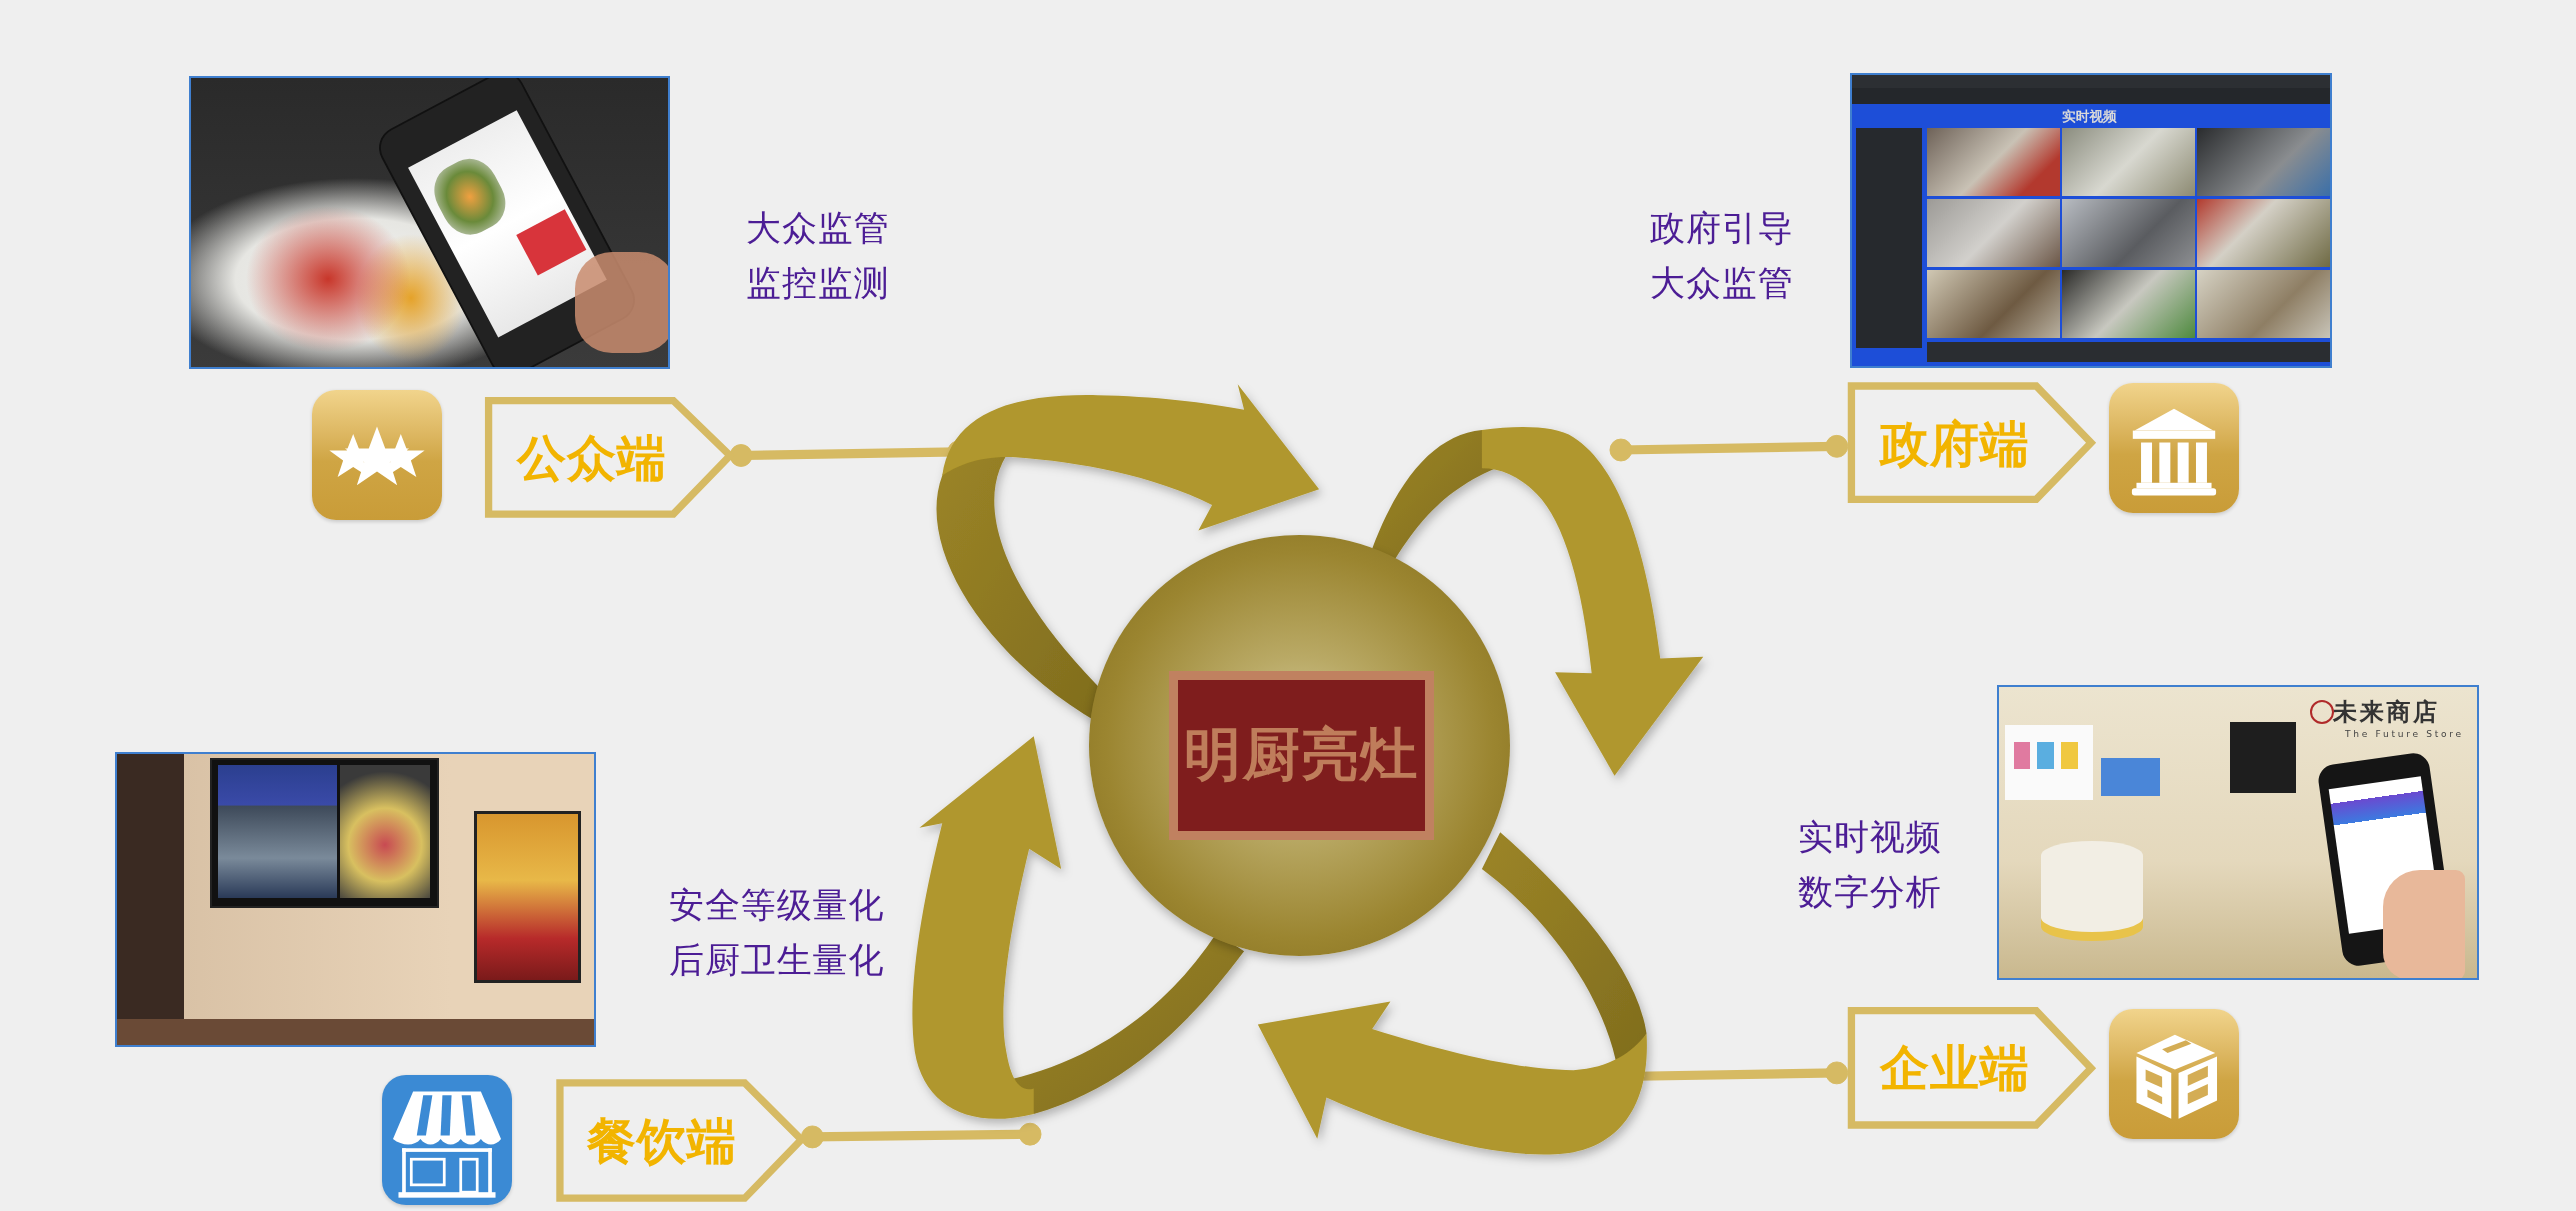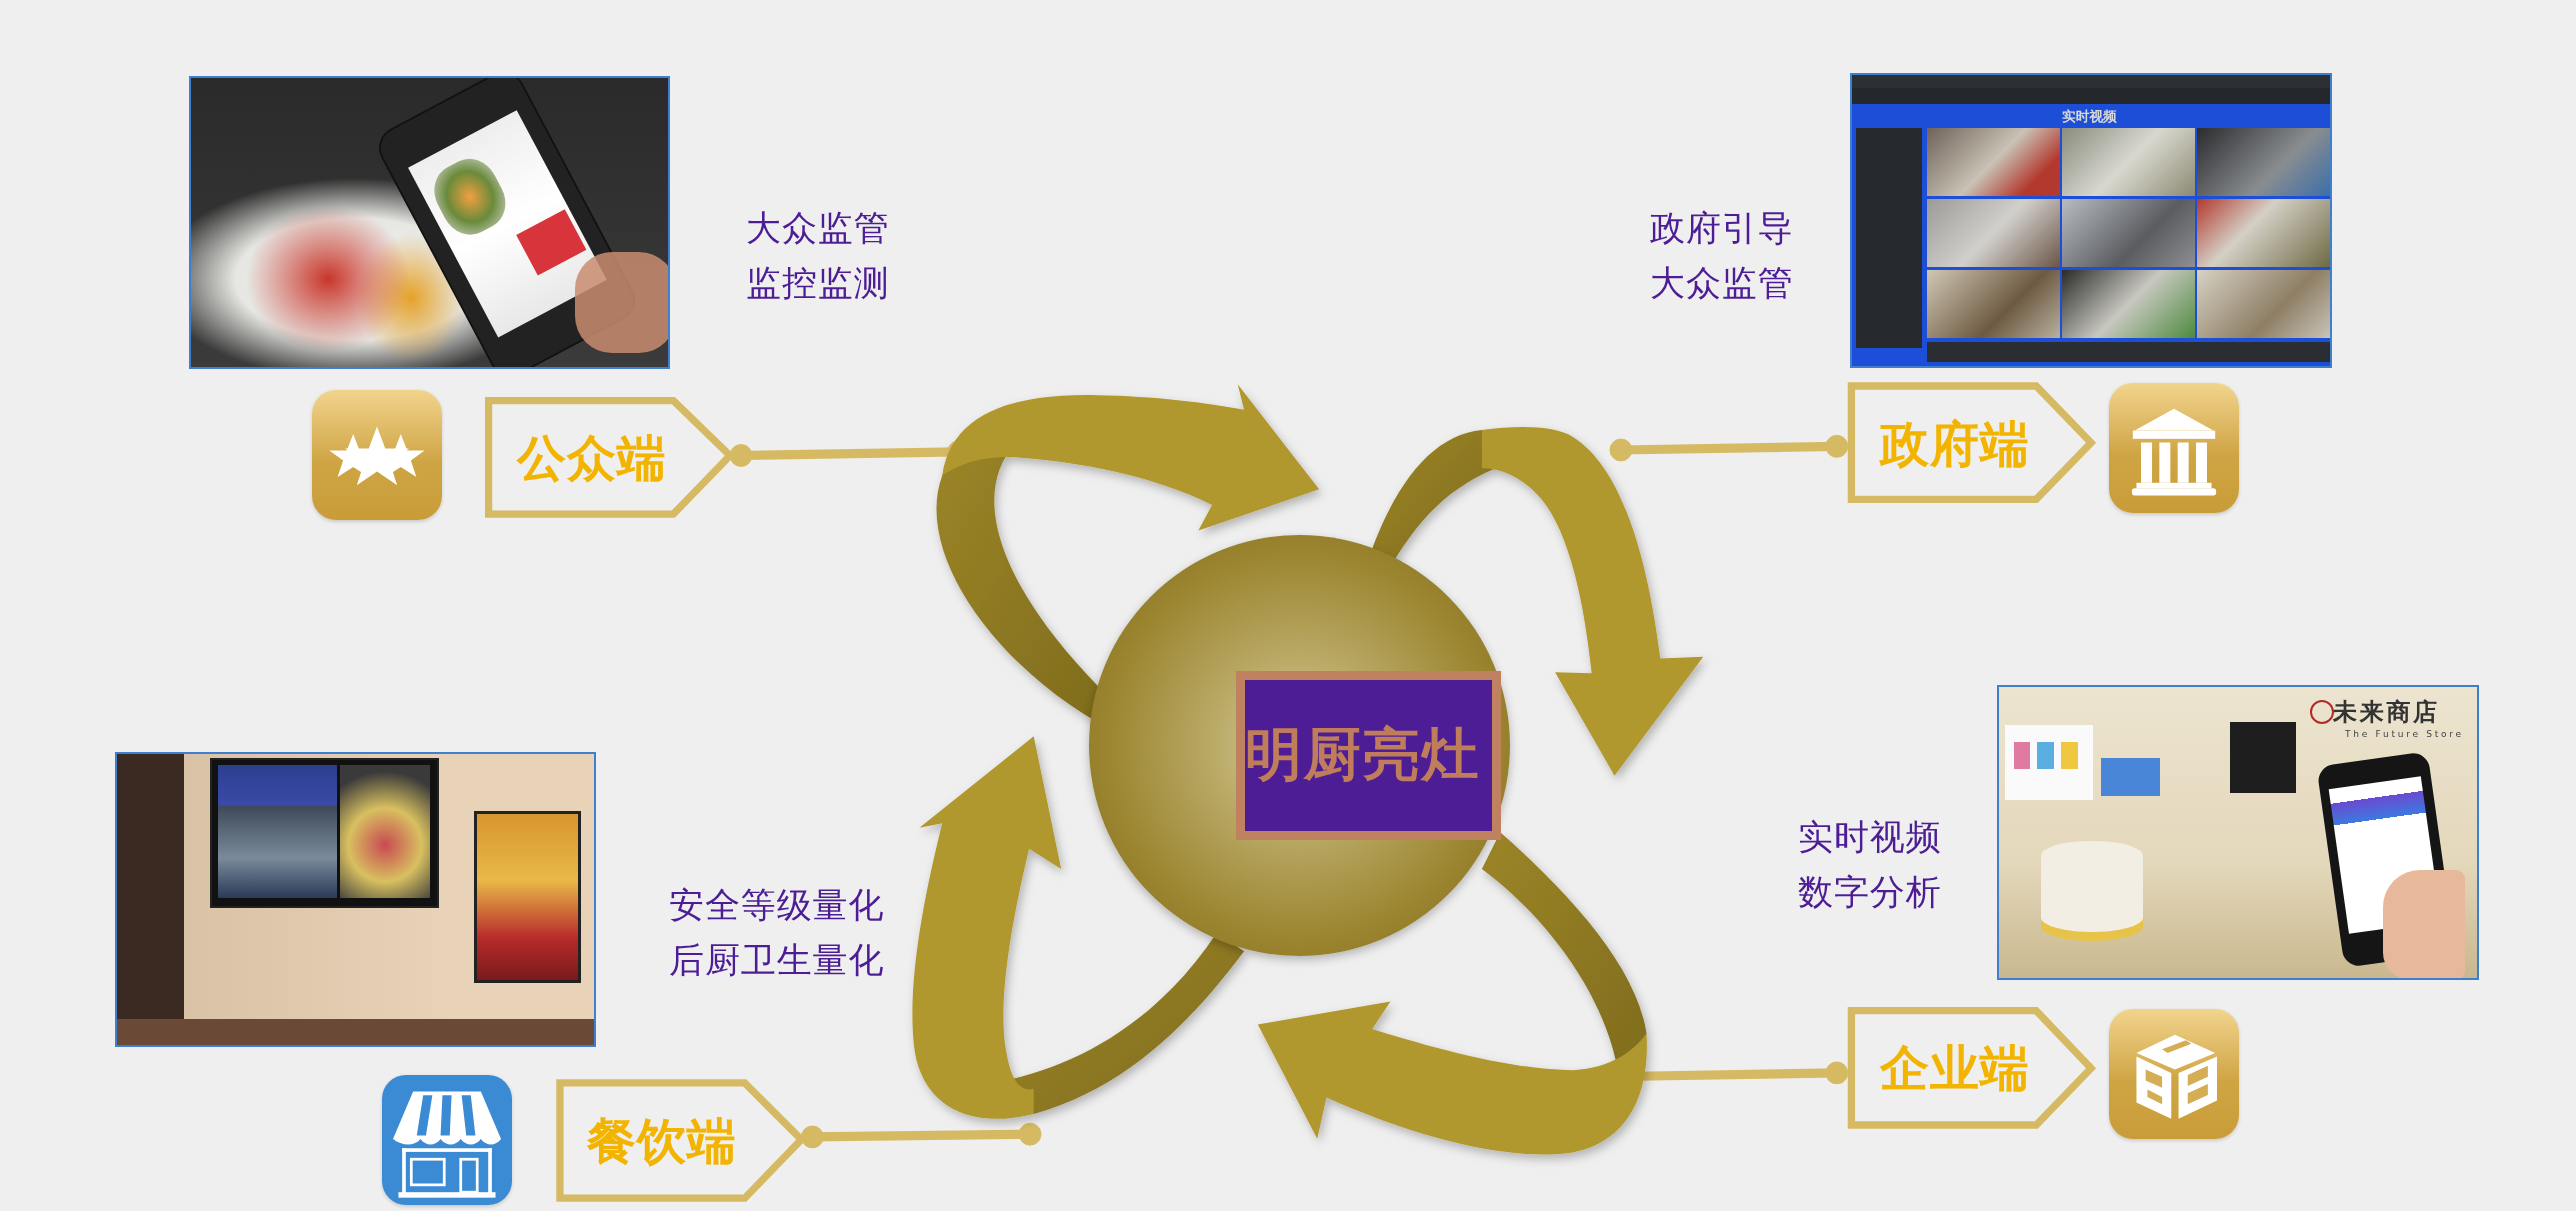--- a/index.html
+++ b/index.html
@@ -9,22 +9,22 @@
   .caption{position:absolute;color:#4c1d95;font-size:35px;line-height:55px;letter-spacing:0.9px;white-space:nowrap;margin-top:41px;}
   .caption div{height:55px;}
   .tag-label{position:absolute;color:#f2b400;font-size:49px;font-weight:bold;letter-spacing:0.9px;white-space:nowrap;}
   .icon-box{position:absolute;width:130px;height:130px;border-radius:24px;
     background:linear-gradient(#f1d48c 0%,#dcb660 35%,#cfa544 55%,#c99c38 100%);
     box-shadow:0 1.8px 3.7px rgba(0,0,0,.15);}
   .icon-box.blue{background:#3b8ad4;}
   .sphere{position:absolute;left:1089px;top:535px;width:421px;height:421px;border-radius:50%;
     background:radial-gradient(circle at 50% 50%,#d7cfa3 0%,#b9a965 30%,#9b8530 65%,#7e6817 100%);
     box-shadow:0 3.7px 9.1px rgba(0,0,0,.25);}
-  .center-box{position:absolute;left:1236px;top:671px;width:265px;height:169px;background:#4c1d95;border:9.1px solid #c08160;box-sizing:border-box;
-    display:flex;align-items:center;justify-content:flex-start;}
+  .center-box{position:absolute;left:1169px;top:671px;width:265px;height:169px;background:#7f1d1d;border:9.1px solid #c08160;box-sizing:border-box;
+    display:flex;align-items:center;justify-content:center;}
   .center-text{color:#bf7d5b;font-size:57px;font-weight:bold;letter-spacing:1.8px;}
 </style>
 </head>
 <body>
 
 <svg class="abs" style="left:0;top:0" width="2576" height="1211" viewBox="0 0 2816 1324">
   <defs>
     <linearGradient id="ribbonShade" x1="0" y1="0" x2="1" y2="1">
       <stop offset="0" stop-color="#9c8527"></stop>
       <stop offset="1" stop-color="#7f6c1d"></stop>

